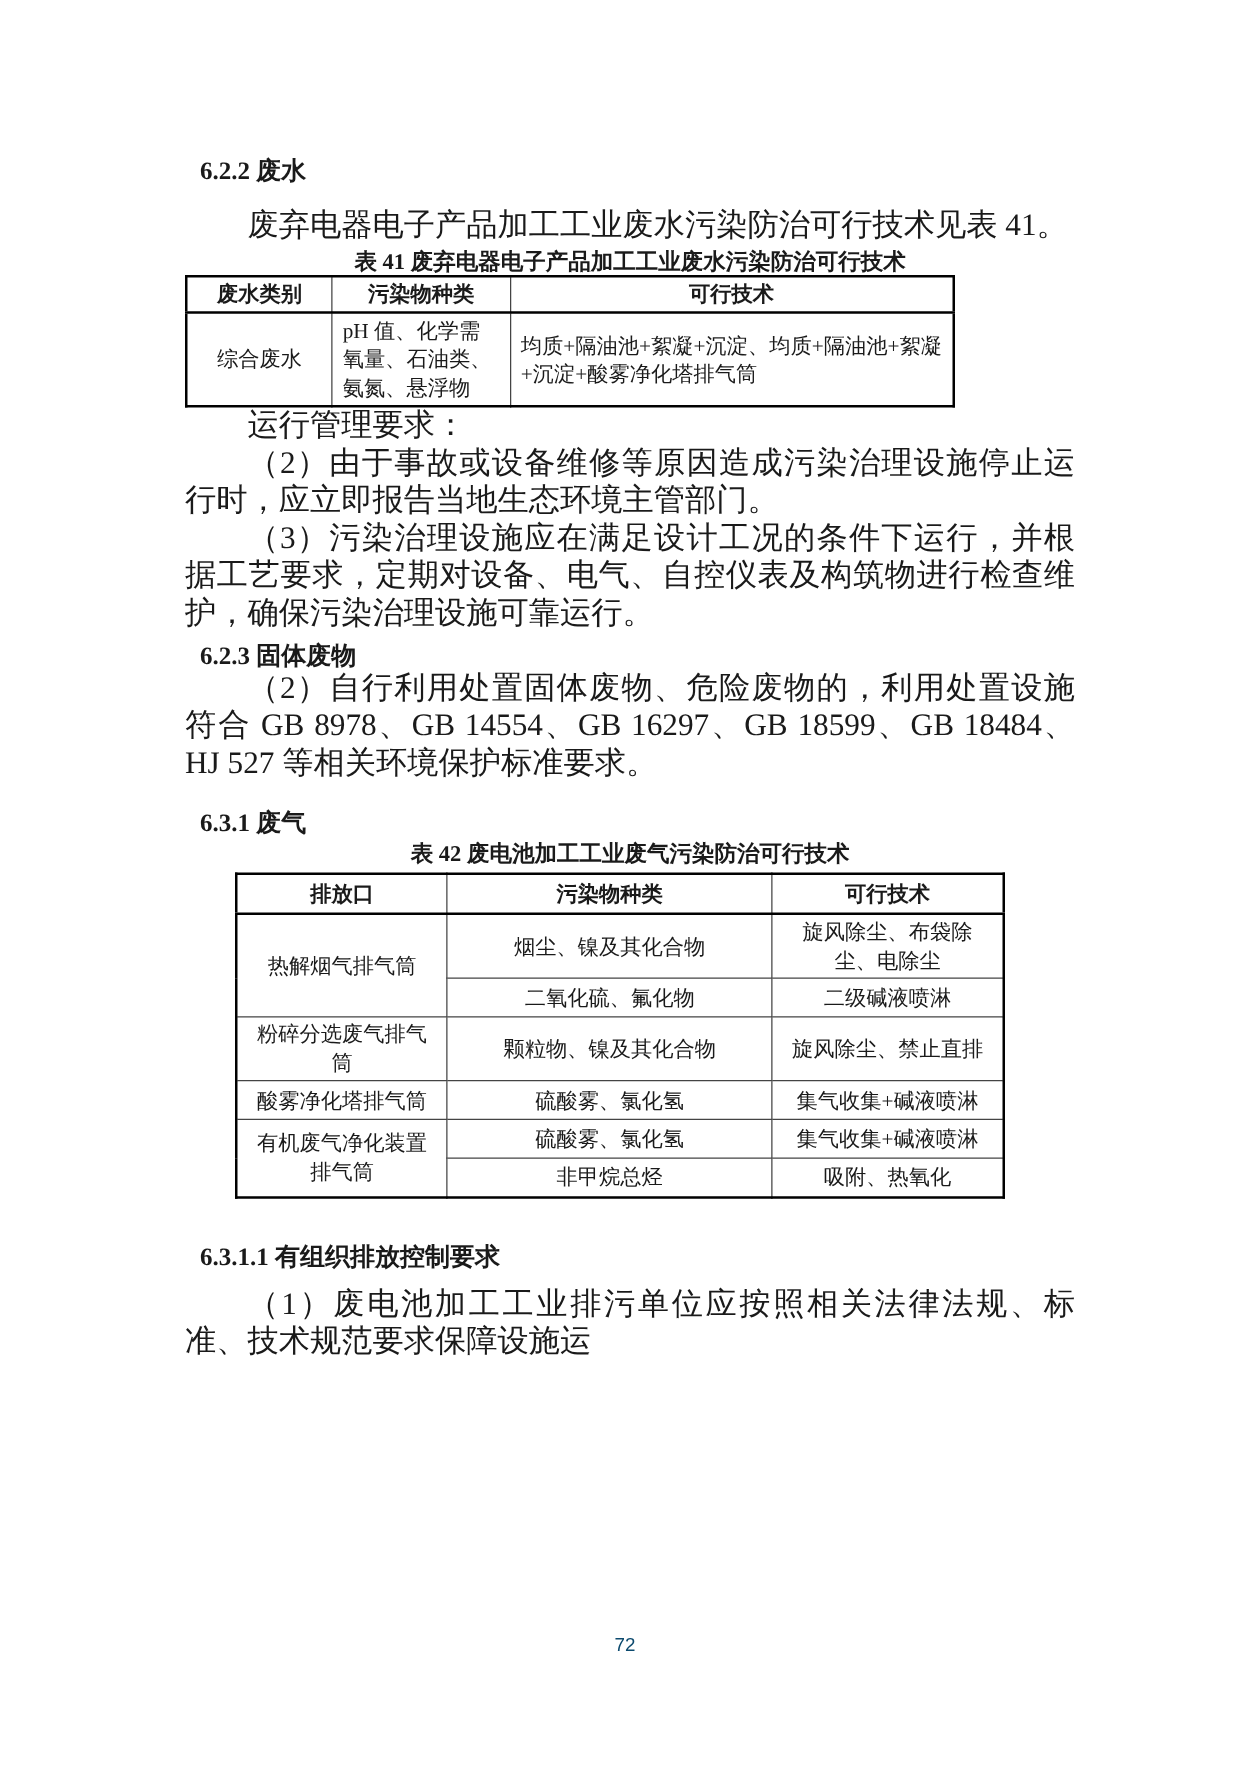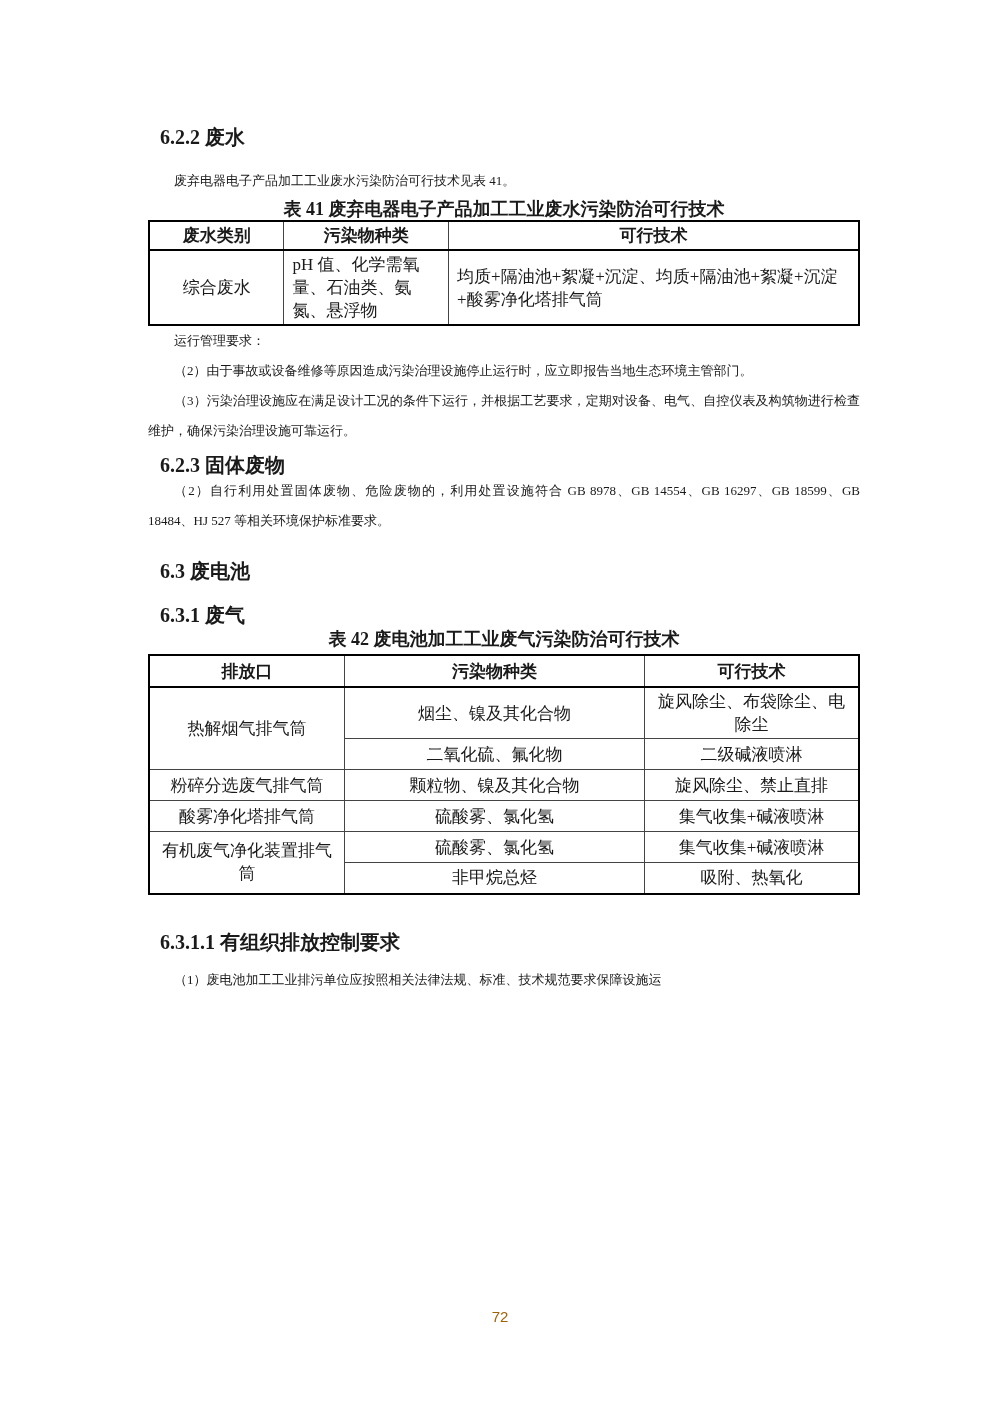--- a/index.html
+++ b/index.html
@@ -24,45 +24,45 @@
     line-height: 22px;
     font-weight: bold;
     padding-left: 12px;
   }
   .h-622 { margin-top: 0; }
   .h-623 { margin-top: 8px; }
   .h-63  { margin-top: 24px; }
   .h-631 { margin-top: 22px; }
   .h-6311{ margin-top: 36px; }
   p.body {
-    font-size: 13px;
+    font-size: 25px;
     line-height: 30px;
     text-align: justify;
     text-indent: 2em;
   }
   p.intro41 { margin-top: 18px; }
   p.mgmt-title { margin-top: 0; }
   p.first-item { margin-top: 12px; }
   p.intro42 { margin-top: 10px; }
   p.last-para { margin-top: 12px; }
   .tbl-caption {
     font-size: 18px;
     line-height: 22px;
     font-weight: bold;
     text-align: center;
     margin-top: 2px;
   }
   table {
-    width: 712px;
+    width: 616px;
     border-collapse: collapse;
     table-layout: fixed;
     font-size: 17px;
   }
   table.t41 { margin-top: 0; }
-  table.t42 { margin-top: 4px; }
+  table.t42 { margin-top: 4px; margin-left: 40px; }
   th, td {
     border: 1px solid #444;
     vertical-align: middle;
     padding: 2px 8px;
     line-height: 23px;
   }
   th {
     font-weight: bold;
     text-align: center;
     height: 28px;
@@ -75,21 +75,21 @@
   table.t42 th { height: 32px; }
   table.t42 td { height: 31px; text-align: center; }
   .page-number {
     position: absolute;
     top: 1308px;
     left: 0;
     width: 100%;
     text-align: center;
     font-size: 15px;
     font-family: "Liberation Sans", "DejaVu Sans", sans-serif;
-    color: #a16207;
+    color: #0c4a6e;
   }
 </style>
 </head>
 <body>
 
 <div class="page">
   <div class="content">
 
     <div class="heading h-622">6.2.2 废水</div>
 
@@ -120,21 +120,20 @@
     </table>
 
     <p class="body mgmt-title">运行管理要求：</p>
     <p class="body">（2）由于事故或设备维修等原因造成污染治理设施停止运行时，应立即报告当地生态环境主管部门。</p>
     <p class="body">（3）污染治理设施应在满足设计工况的条件下运行，并根据工艺要求，定期对设备、电气、自控仪表及构筑物进行检查维护，确保污染治理设施可靠运行。</p>
 
     <div class="heading h-623">6.2.3 固体废物</div>
 
     <p class="body">（2）自行利用处置固体废物、危险废物的，利用处置设施符合 GB 8978、GB 14554、GB 16297、GB 18599、GB 18484、HJ 527 等相关环境保护标准要求。</p>
 
-    <div class="heading h-63">6.3 废电池</div>
 
     <div class="heading h-631">6.3.1 废气</div>
 
 
     <div class="tbl-caption">表 42  废电池加工工业废气污染防治可行技术</div>
 
     <table class="t42">
       <colgroup>
         <col style="width:27.5%">
         <col style="width:42.3%">

